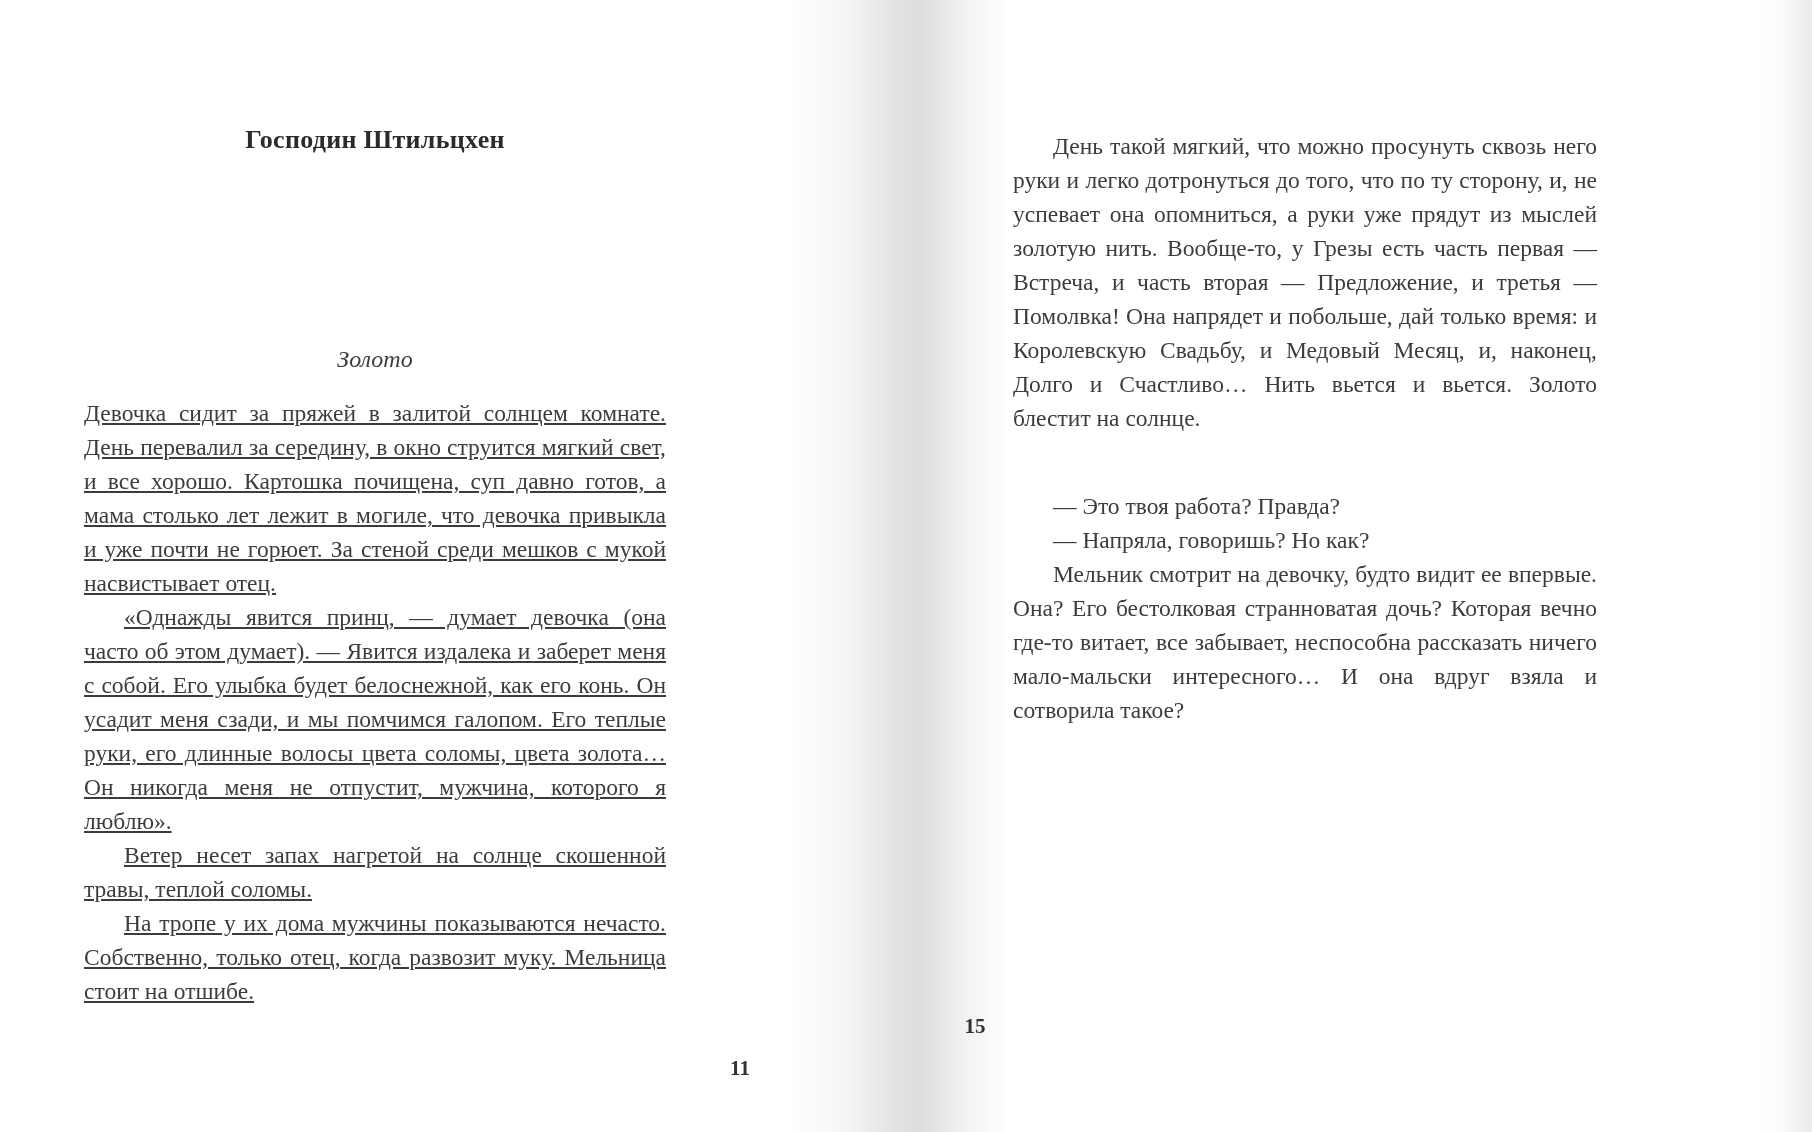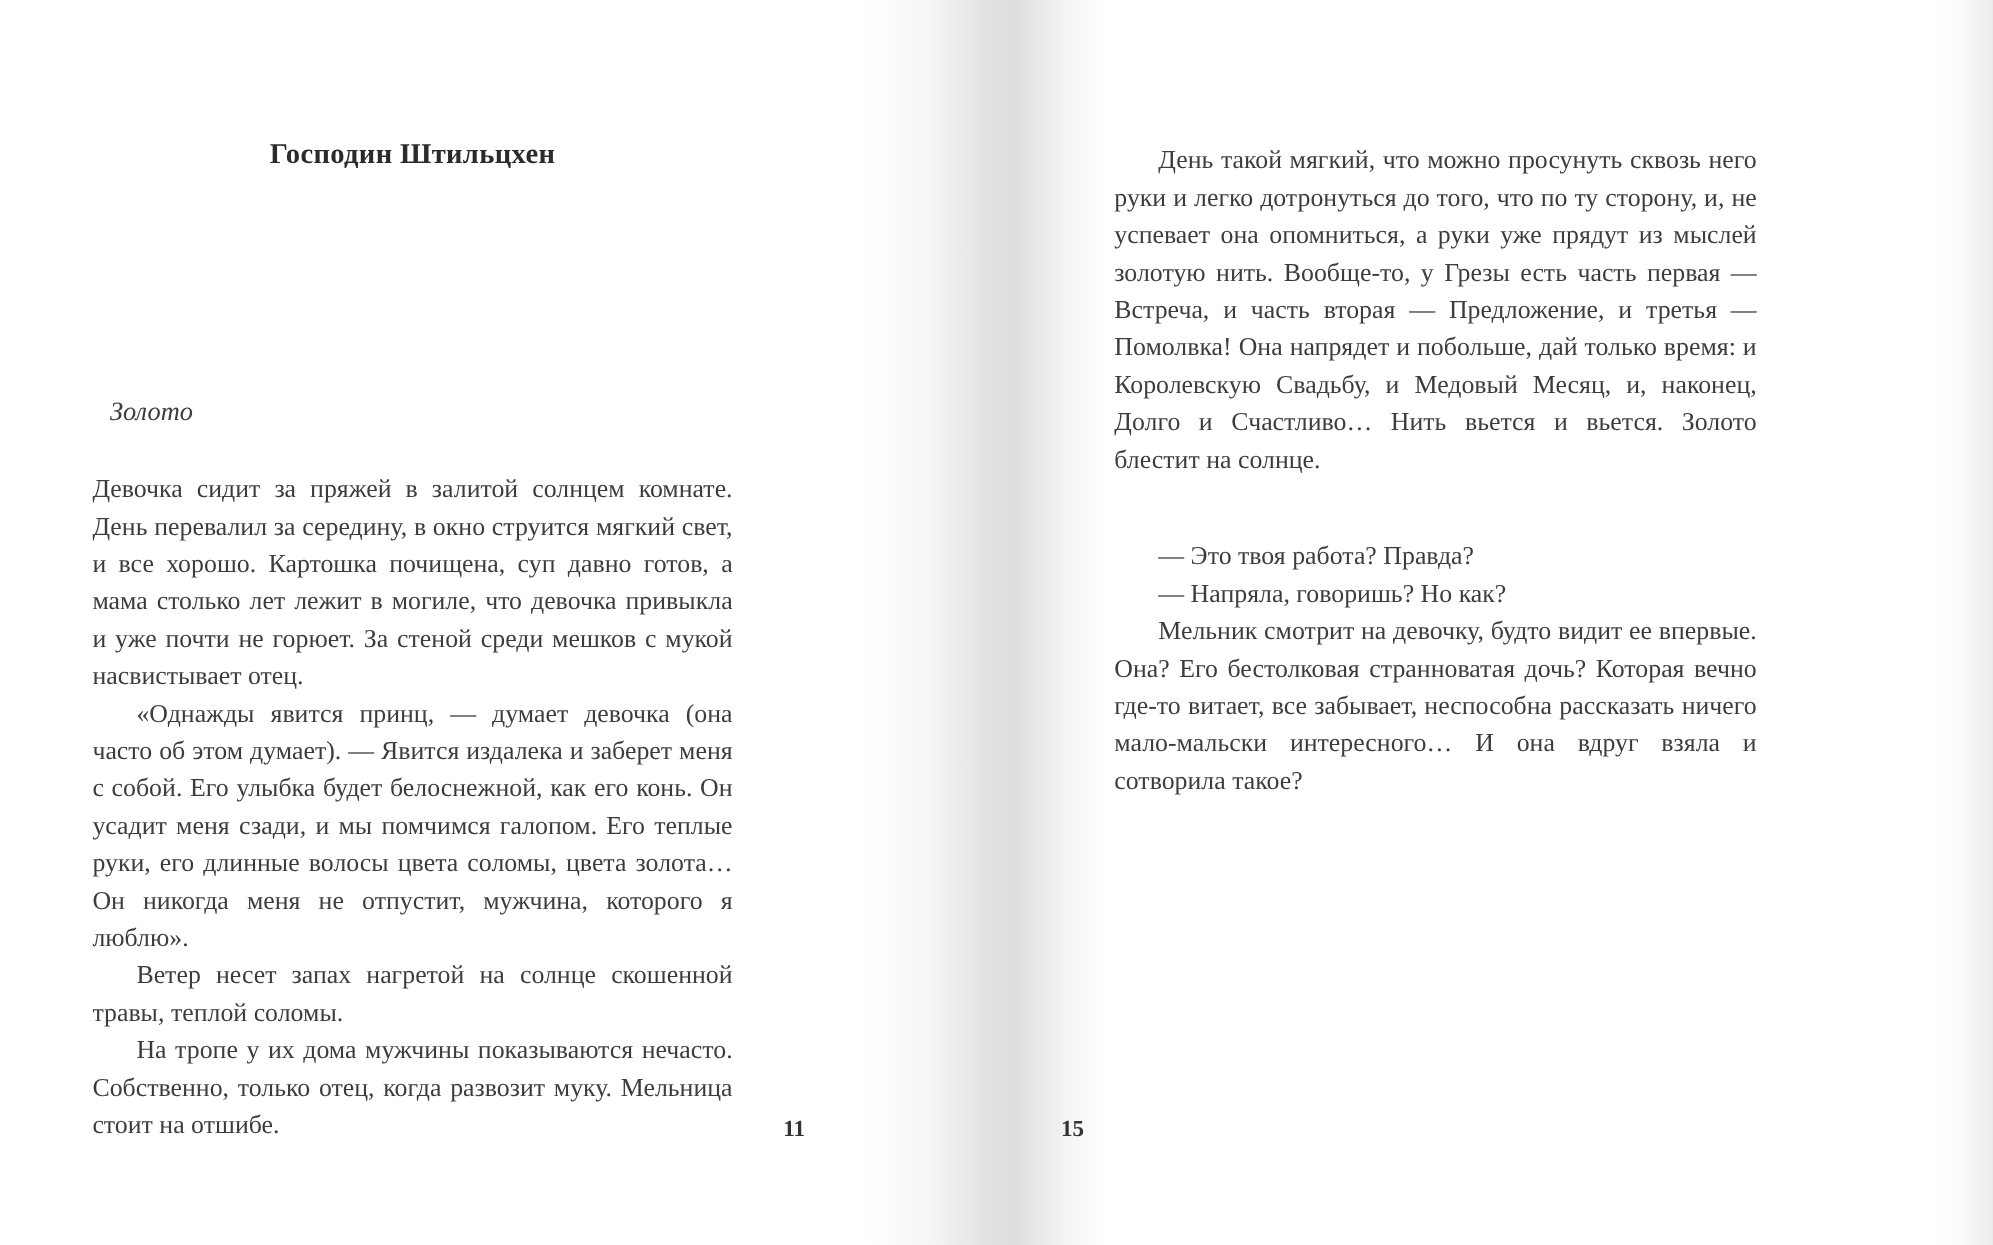--- a/index.html
+++ b/index.html
@@ -57,52 +57,52 @@
     margin: 0;
     padding-top: 123px;
     text-align: center;
     font-size: 26px;
     line-height: 34px;
     font-weight: 700;
     color: #2b2b2b;
     letter-spacing: 0.3px;
   }
   .story {
-    margin: 16px;
+    margin: 0;
     padding-top: 185px;
-    text-align: left;
+    text-align: center;
     font-size: 24px;
     line-height: 34px;
     font-weight: 400;
     font-style: italic;
     color: #3c3c3c;
   }
   .body { font-size: 23.5px; line-height: 34px; }
-  .page-left  .body { padding-top: 20px; }
+  .page-left  .body { padding-top: 20px; text-decoration: underline; }
   .page-right .body { padding-top: 129px; }
 
   .body p {
     margin: 0;
     text-align: justify;
     text-indent: 40px;
   }
   .body p.first  { text-indent: 0; }
   .body p.spaced { margin-top: 54px; }
 
   .folio {
     position: absolute;
     top: 1012px;
     width: 44px;
     text-align: center;
     font-size: 21px;
     line-height: 28px;
     font-weight: 700;
     color: #333333;
   }
-  .folio-left  { left: 616px; }
+  .folio-left  { left: 634px; margin-top: 42px; }
   .folio-right { left: -60px; }
 </style>
 </head>
 <body>
 
 <div class="spread">
 
   <div class="gutter"></div>
   <div class="page-edge"></div>
 

